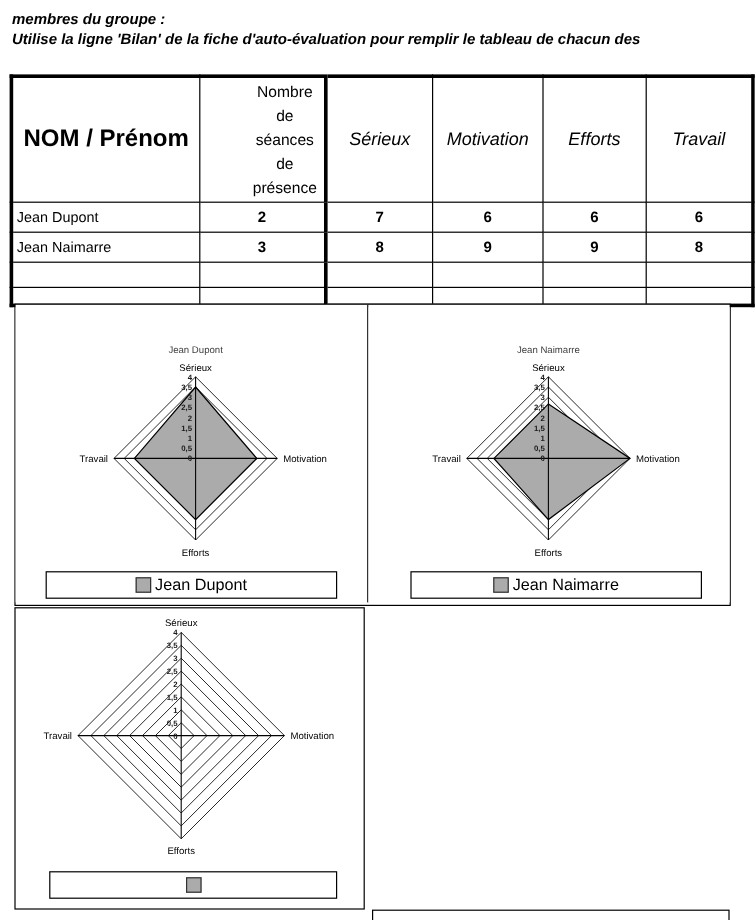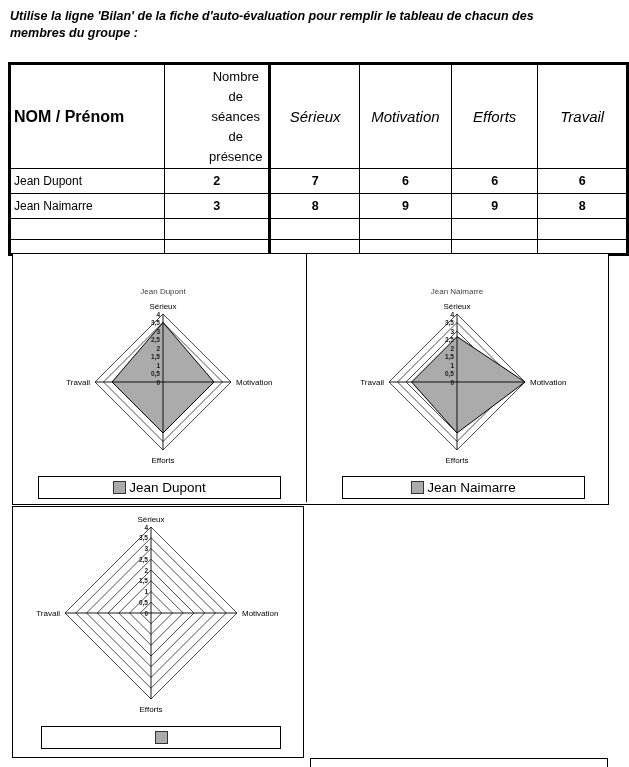--- a/index.html
+++ b/index.html
@@ -17,21 +17,21 @@
   .eval-table .c-sea{width:60px;}
   .eval-table .c-ser{width:88px;}
   .eval-table .c-mot{width:88px;}
   .eval-table .c-eff{width:87px;}
   .eval-table .c-tra{width:89px;}
   .eval-table .hdr-row{height:105px;}
   .eval-table .r1{height:25px;}
   .eval-table .r2{height:25px;}
   .eval-table .r3{height:21px;}
   .eval-table .r4{height:15px;}
-  th.h-main{font-size:16px;font-weight:bold;text-align:left;}
+  th.h-main{font-size:20px;font-weight:bold;text-align:center;}
   th.h-sea{font-size:13px;font-weight:normal;text-align:center;line-height:20px;padding-left:41px;}
   th.h-crit{font-size:15px;font-weight:normal;font-style:italic;text-align:center;}
   td.cell-name{font-size:12px;text-align:left;}
   td.cell-num{font-size:12.5px;font-weight:bold;text-align:center;}
   .thickL{border-left:3px solid #000 !important;}
 
   
   .top-box{position:absolute;left:12px;top:253px;width:595px;height:250px;border:1px solid #000;display:flex;}
   .top-box .panel:first-child{border-right:1px solid #000;}
   .bottom-box{position:absolute;border:1px solid #000;}
@@ -45,22 +45,22 @@
   .legend{position:absolute;border:1px solid #000;background:#fff;
     display:flex;align-items:center;justify-content:center;gap:3px;}
   .swatch{width:11px;height:11px;border:1px solid #333;flex:0 0 auto;}
   .legend-label{font-size:13.5px;white-space:nowrap;}
   .legend-label:empty{display:none;}
 </style>
 </head>
 <body>
 
 <div class="instruction">
+  <div>membres du groupe :</div>
   <div>Utilise la ligne 'Bilan' de la fiche d'auto-évaluation pour remplir le tableau de chacun des</div>
-  <div>membres du groupe :</div>
 </div>
 
 <table class="eval-table">
   <tbody>
       <tr class="hdr-row">
     <th class="c-name h-main">NOM / Prénom</th>
     <th class="c-sea h-sea">Nombre de séances de présence</th>
     <th class="c-ser h-crit thickL">Sérieux</th>
     <th class="c-mot h-crit">Motivation</th>
     <th class="c-eff h-crit">Efforts</th>

